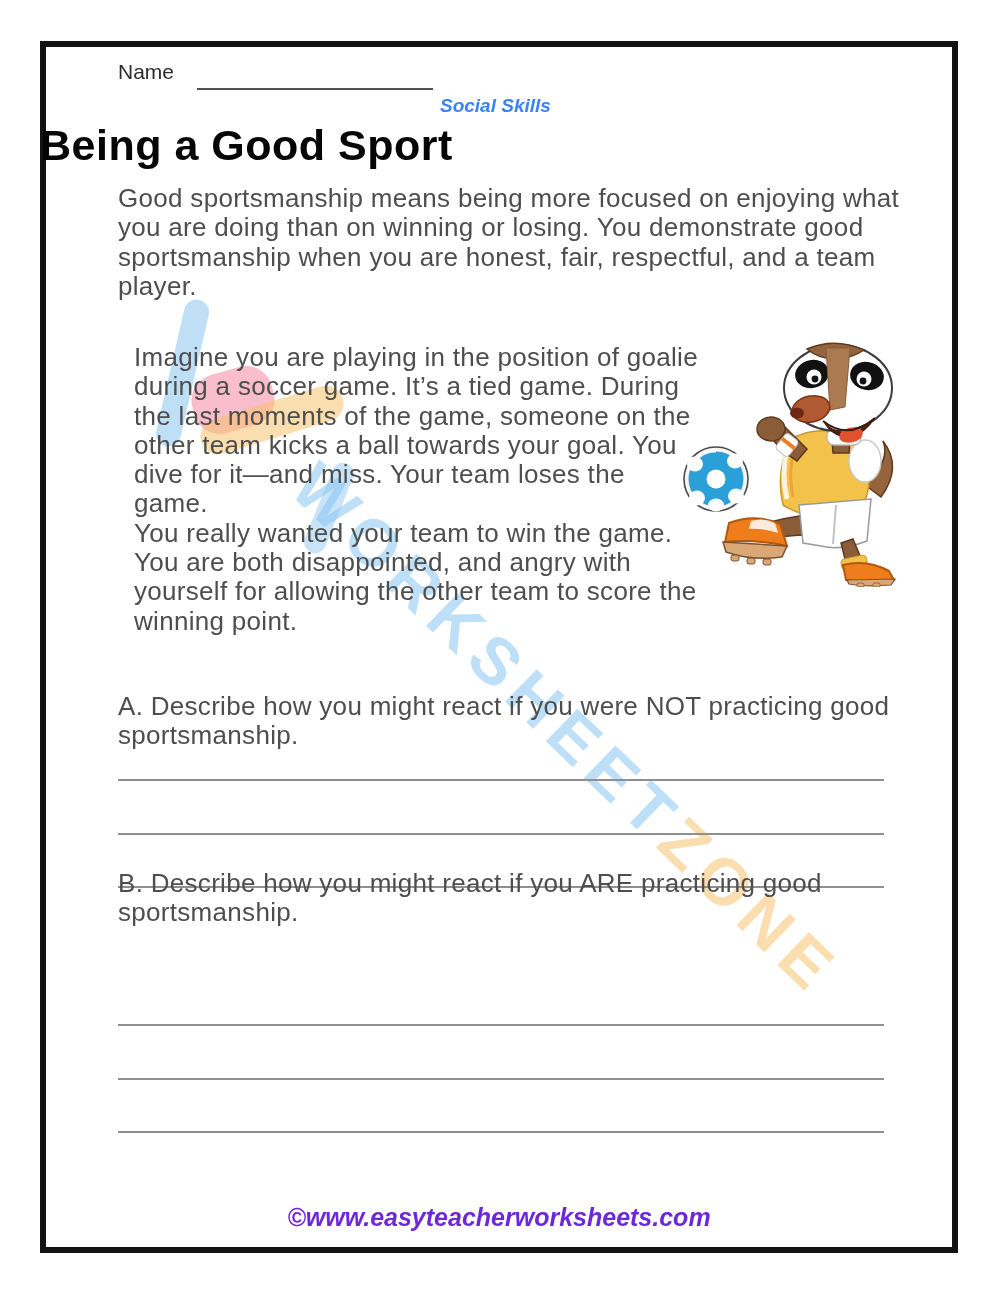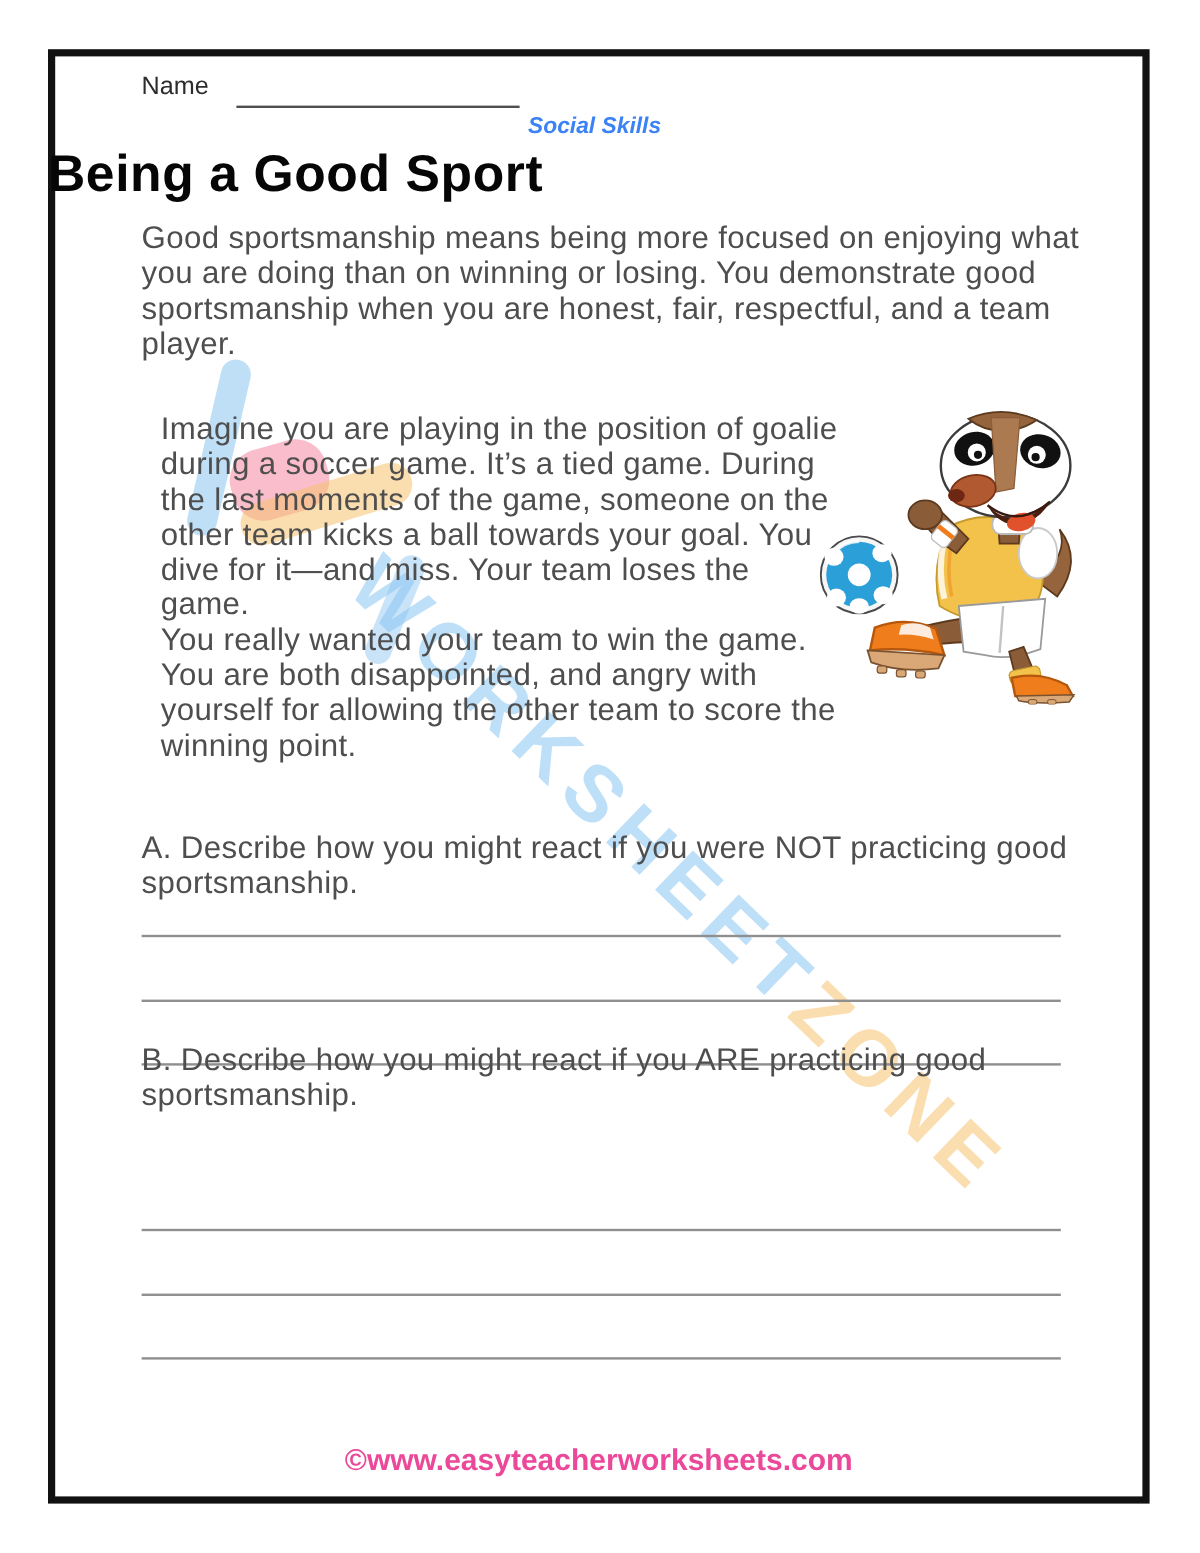--- a/index.html
+++ b/index.html
@@ -32,21 +32,21 @@
   .scenario{position:absolute;left:134px;top:343px;width:566px;}
   .mascot{position:absolute;left:683px;top:333px;width:244px;height:254px;}
 
   .question-a{position:absolute;left:118px;top:692px;width:786px;}
   .question-b{position:absolute;left:118px;top:869px;width:786px;}
   .answer-line{position:absolute;left:118px;width:766px;height:0;border-bottom:2px solid #8f8f8f;}
   .la1{top:779px;}.la2{top:833px;}.la3{top:886px;}
   .lb1{top:1024px;}.lb2{top:1078px;}.lb3{top:1131px;}
 
   .footer{position:absolute;left:40px;top:1203px;width:918px;text-align:center;
-          font-size:25px;font-weight:bold;color:#ec4899;}
+          font-size:25px;font-weight:bold;color:#6d28d9;font-style:italic;}
 </style>
 </head>
 <body>
 
 <div class="page">
 
   <div class="frame"></div>
 
   <div class="wm-layer">
     <div class="logo-stroke logo-blue1"></div>

